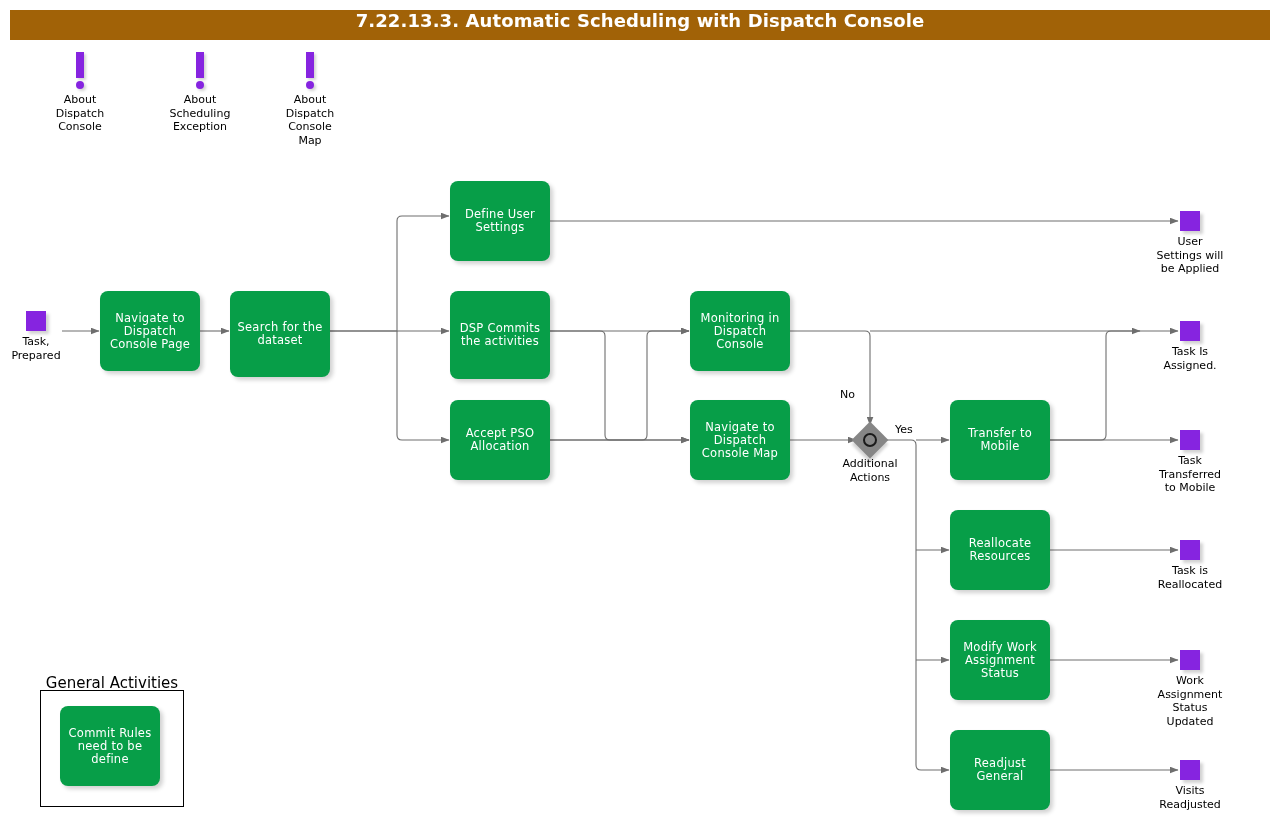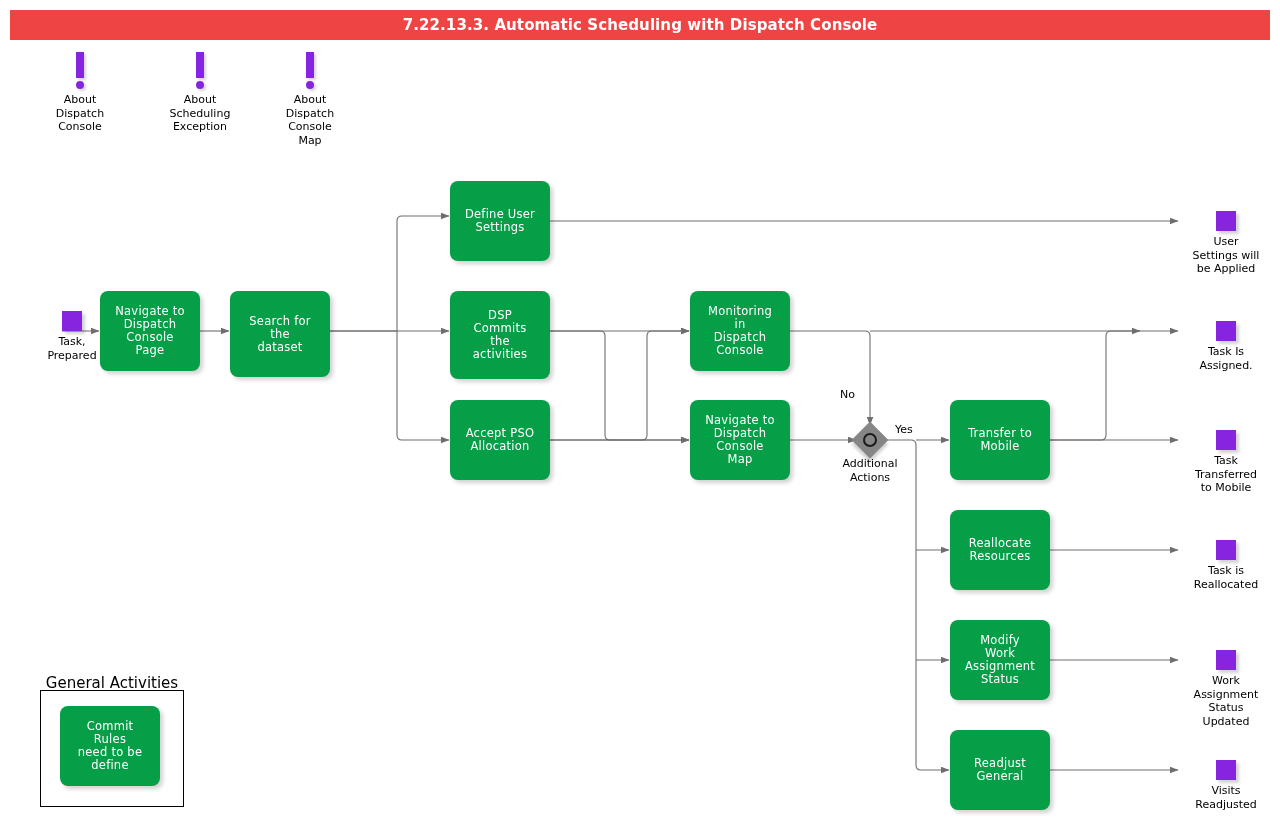--- a/index.html
+++ b/index.html
@@ -21,27 +21,26 @@
     width: 1280px;
     height: 821px;
   }
   
   .titlebar {
     position: absolute;
     left: 10px;
     top: 10px;
     width: 1260px;
     height: 30px;
-    background: #ef4444;
+    background: #a16207;
     color: #ffffff;
     font-family: "DejaVu Sans", sans-serif;
-    font-size: 15px;
+    font-size: 18px;
     font-weight: bold;
     display: flex;
-    align-items: center;
     justify-content: center;
     letter-spacing: 0.1px;
     box-sizing: border-box;
   }
   
   .note {
     position: absolute;
     width: 120px;
     text-align: center;
   }
@@ -73,28 +72,27 @@
     border-radius: 8px;
     color: #ffffff;
     font-family: "DejaVu Sans", sans-serif;
     font-size: 11.5px;
     line-height: 13px;
     display: flex;
     align-items: center;
     justify-content: center;
     text-align: center;
     box-sizing: border-box;
-    padding: 4px 14px;
+    padding: 4px 2px;
     box-shadow: 3px 3px 4px rgba(0,0,0,0.18);
     letter-spacing: 0.25px;
   }
   
   .terminal {
     position: absolute;
-    margin-left: 36px;
   }
   .terminal .sq {
     width: 20px;
     height: 20px;
     background: #8624e0;
     box-shadow: 3px 3px 3px rgba(0,0,0,0.18);
   }
   .terminal .tlabel {
     position: absolute;
     top: 24px;

